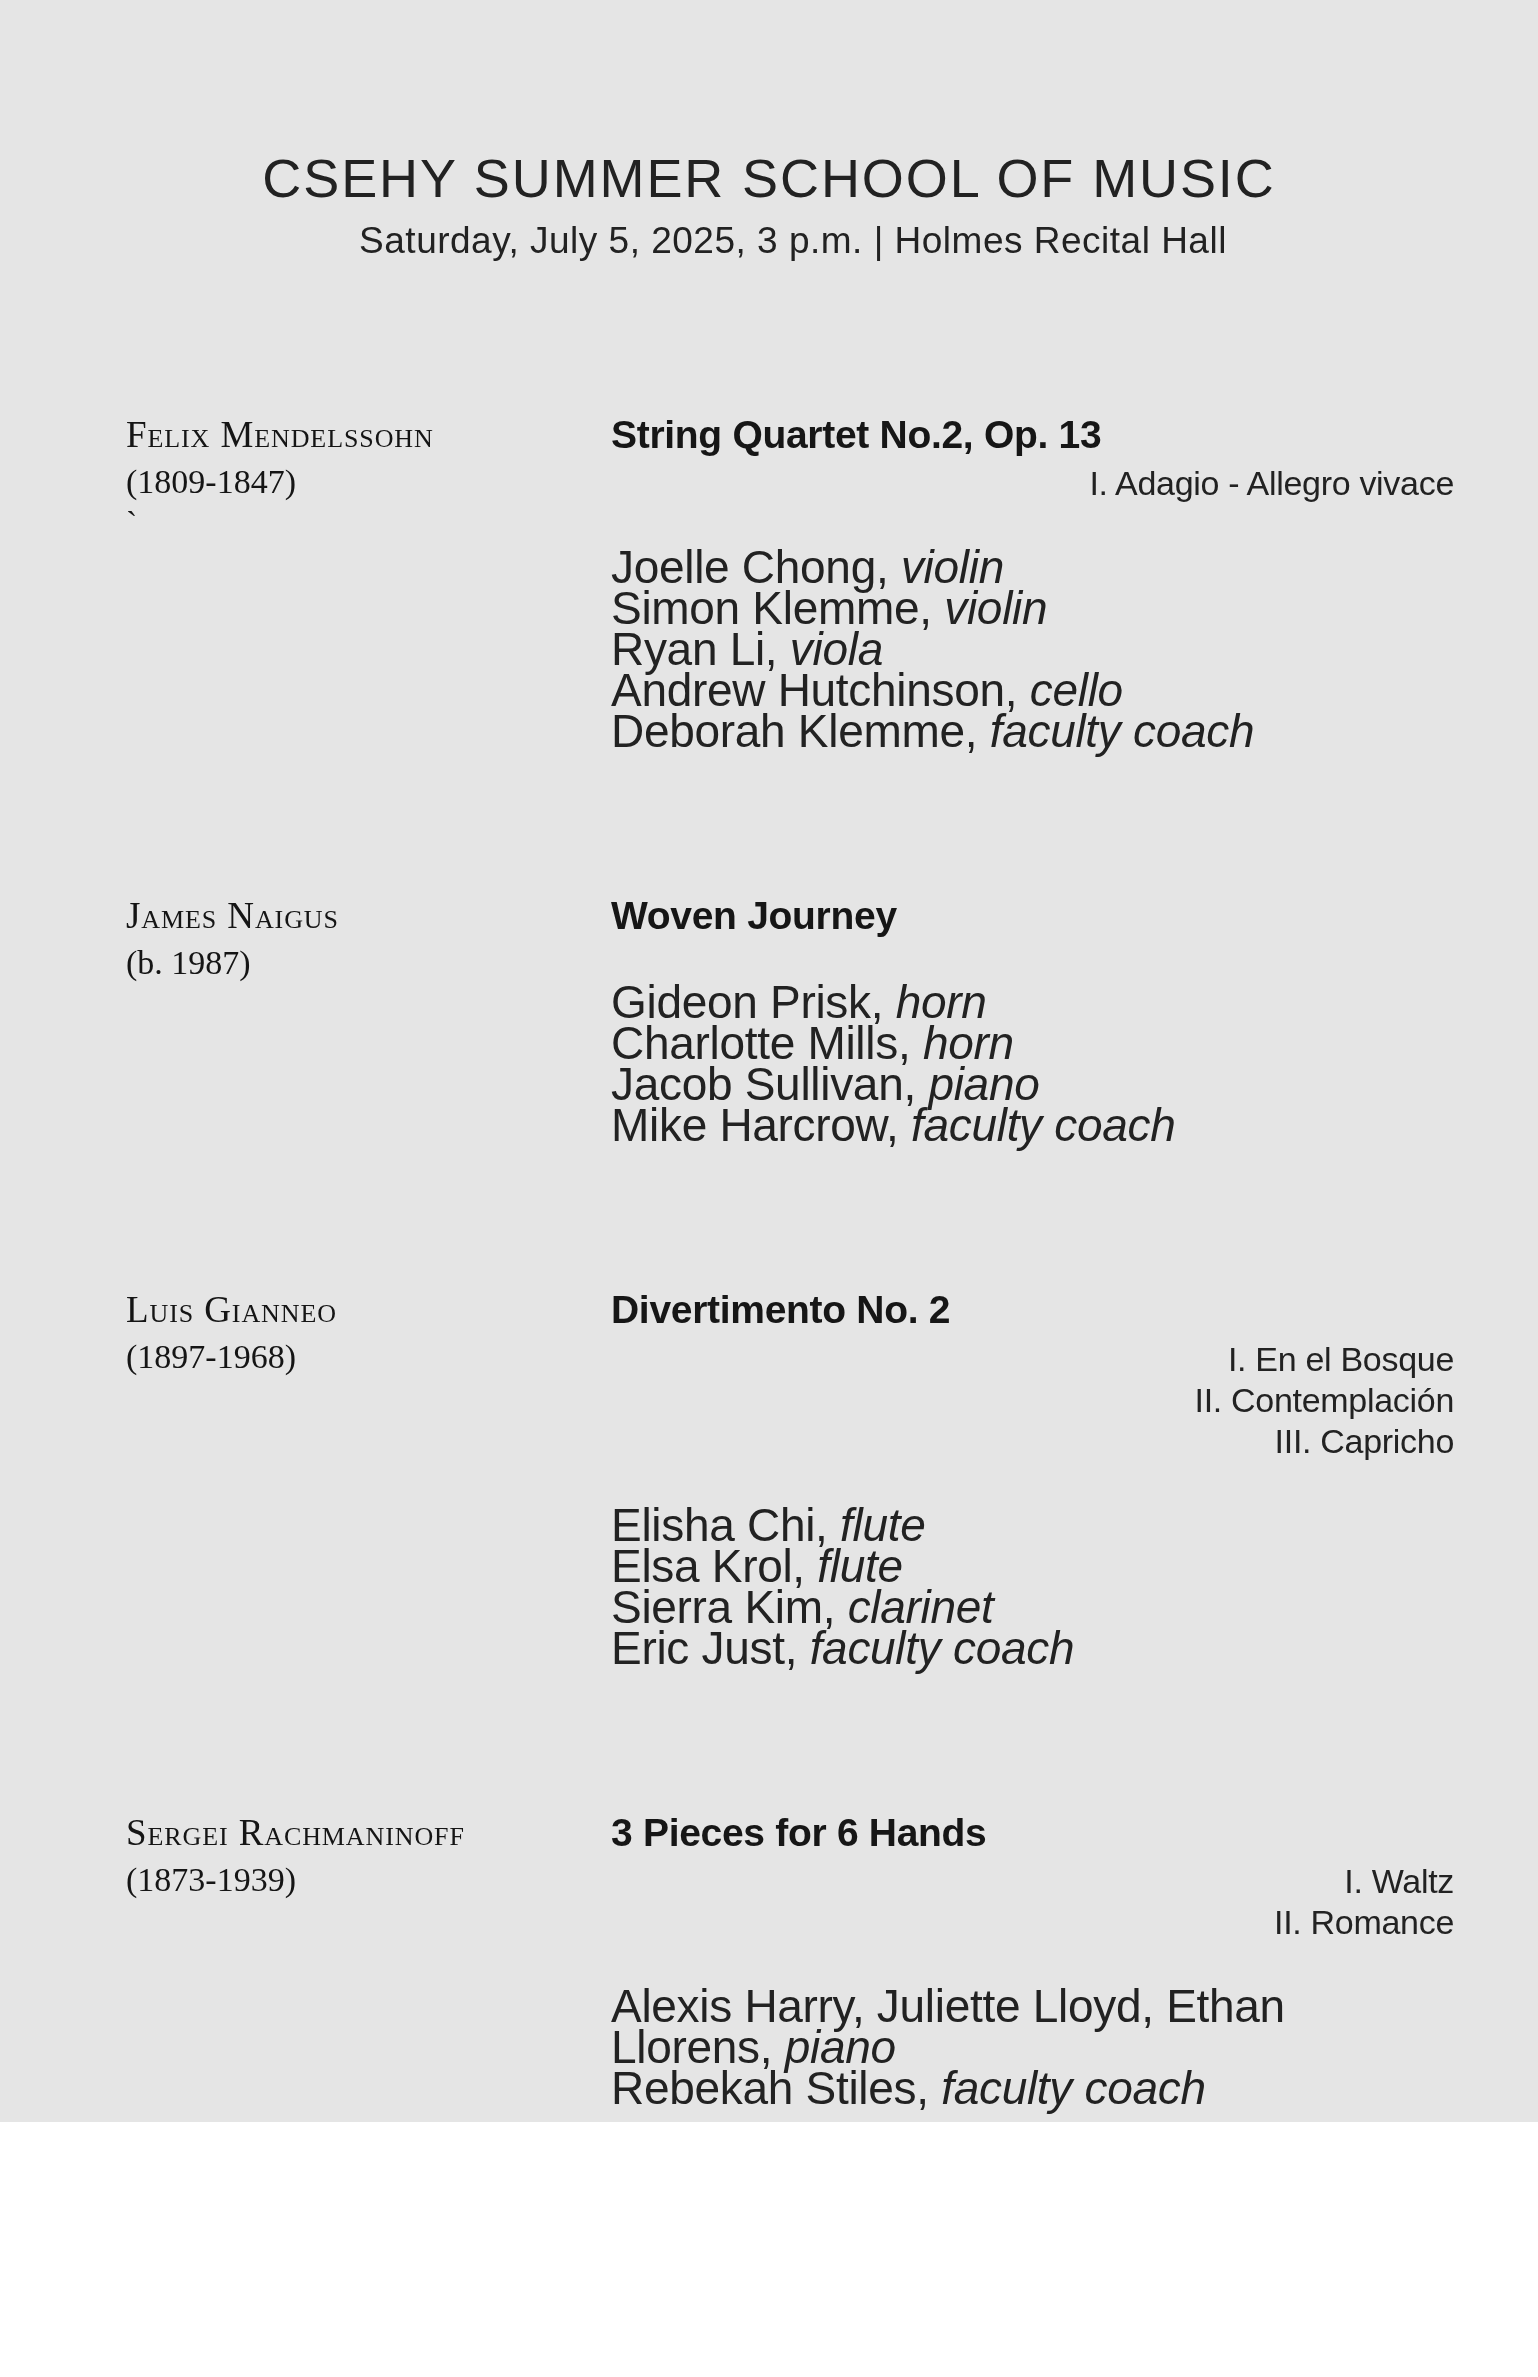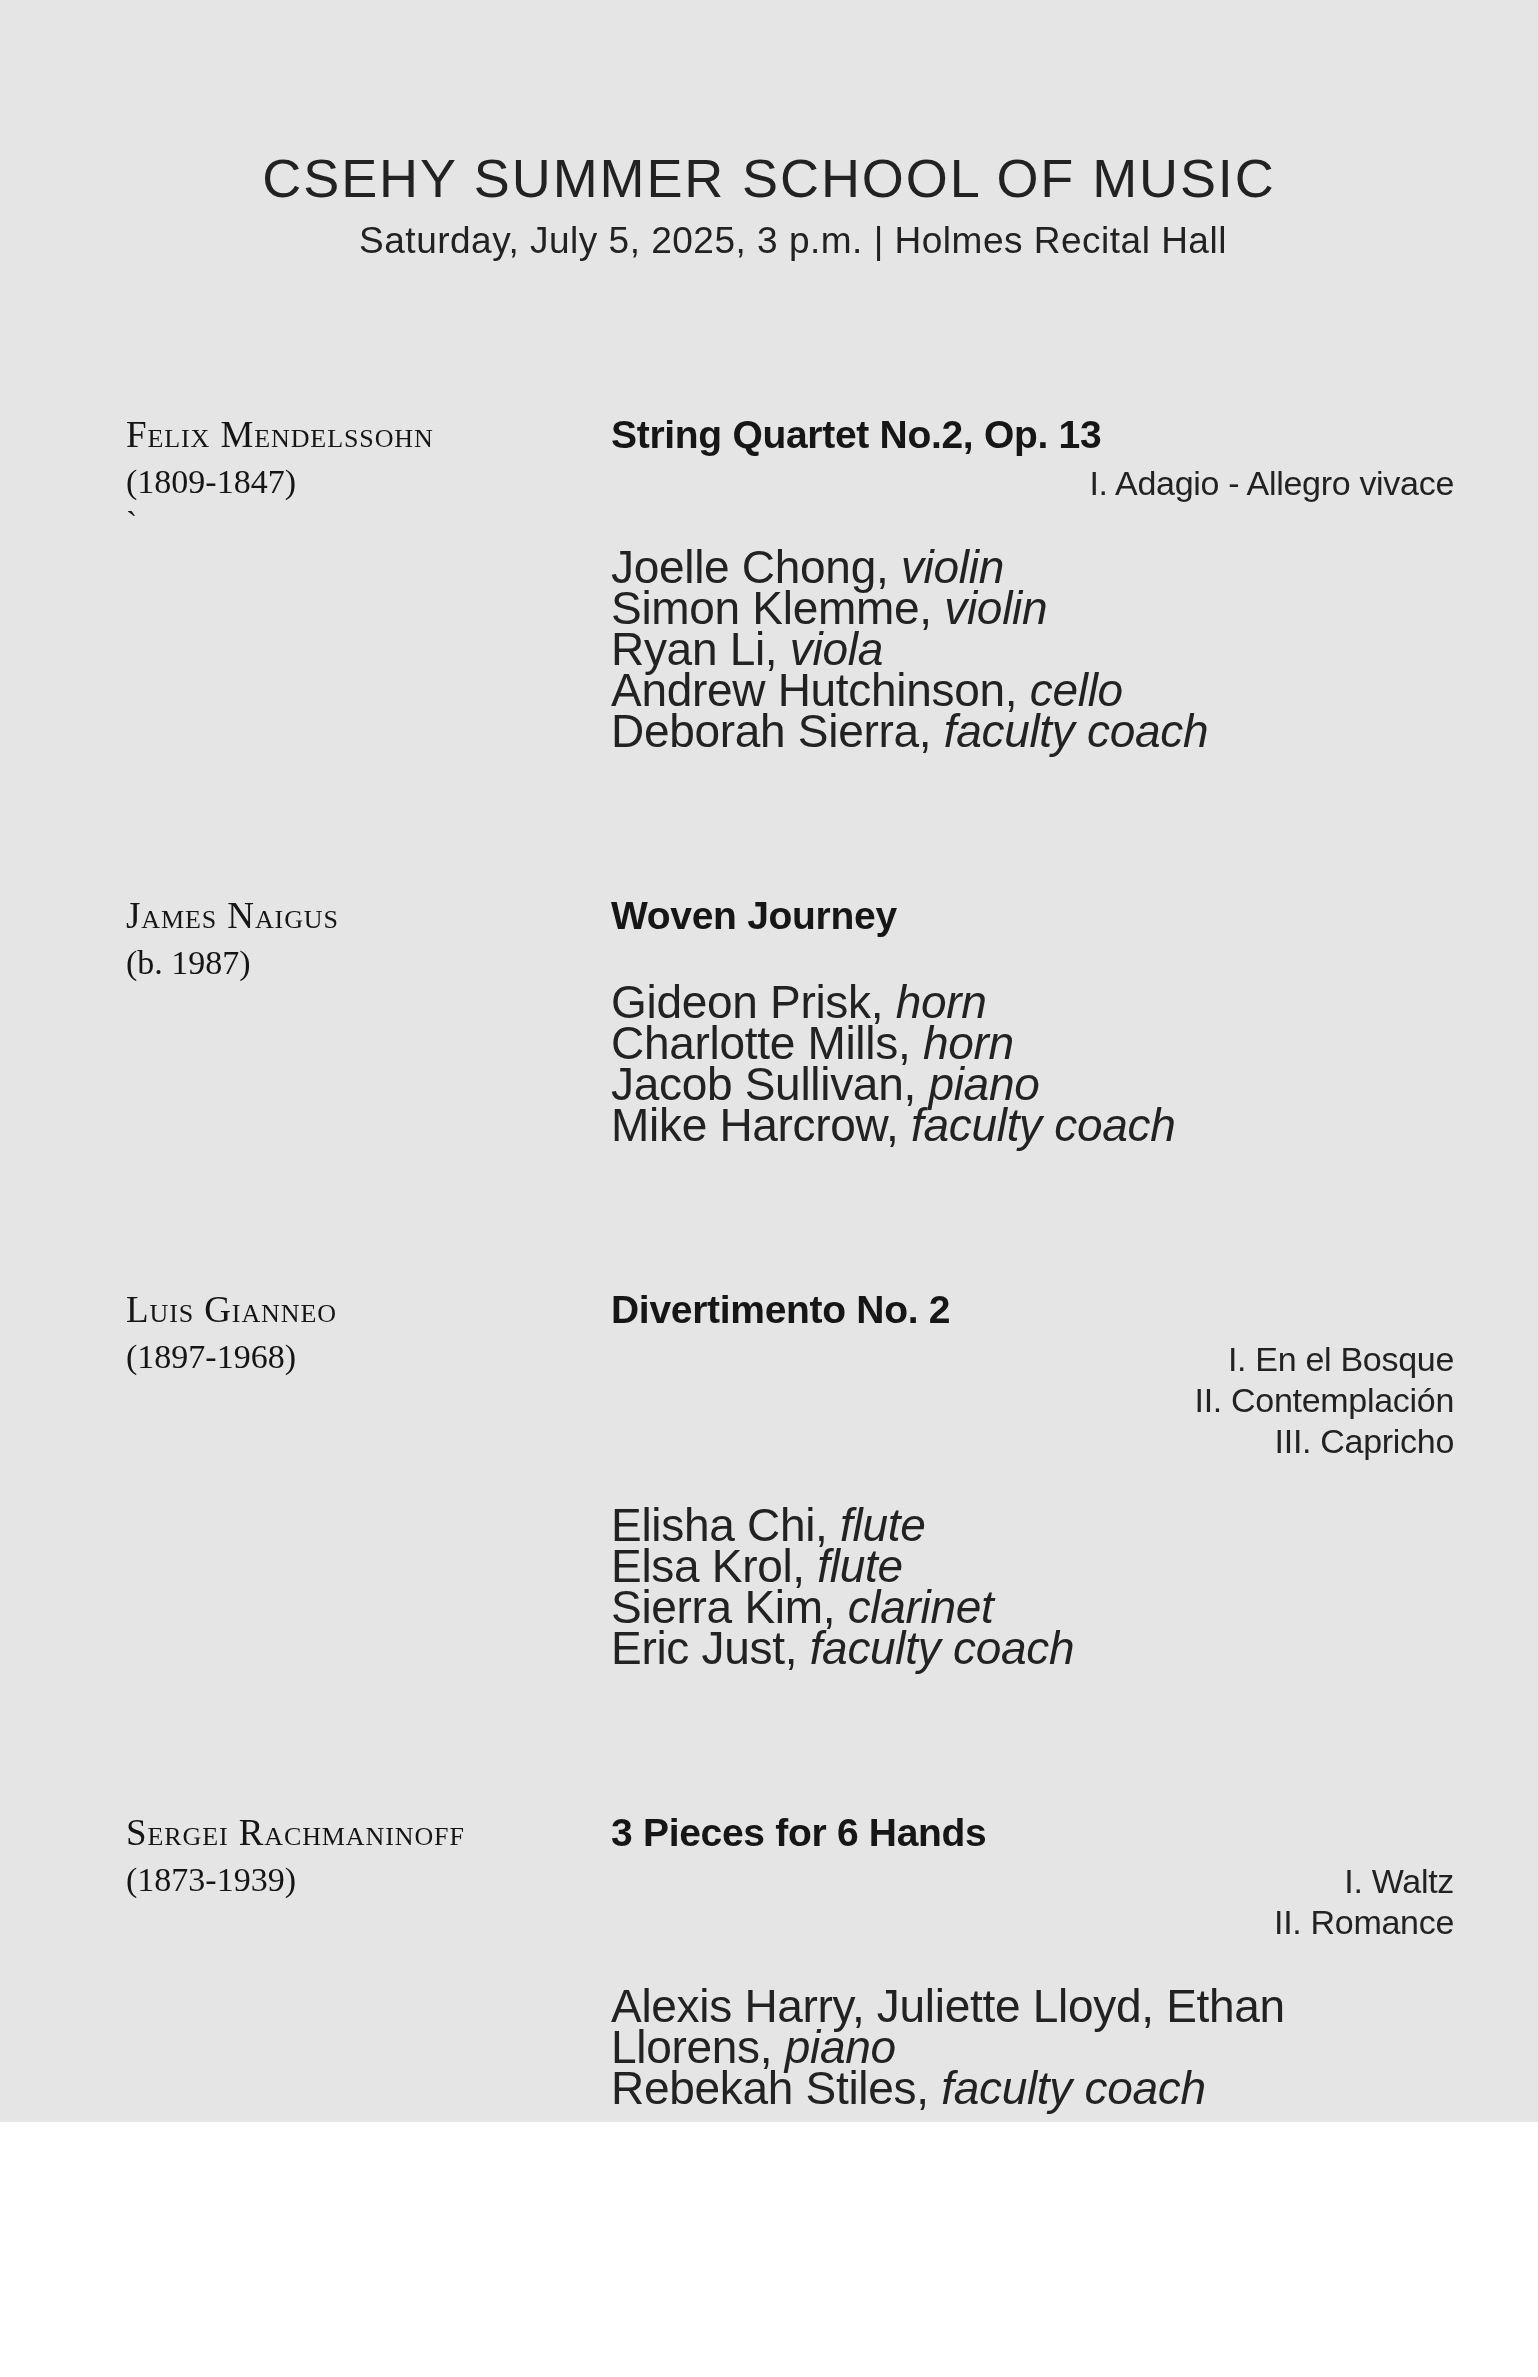--- a/index.html
+++ b/index.html
@@ -122,21 +122,21 @@
     <div class="entry-right">
       <div class="piece-title">String Quartet No.2, Op. 13</div>
       <div class="movement-list">
             <div class="movement">I. Adagio - Allegro vivace</div>
           </div>
       <div class="performer-list">
             <div class="performer"><span>Joelle Chong, </span><em>violin</em></div>
             <div class="performer"><span>Simon Klemme, </span><em>violin</em></div>
             <div class="performer"><span>Ryan Li, </span><em>viola</em></div>
             <div class="performer"><span>Andrew Hutchinson, </span><em>cello</em></div>
-            <div class="performer"><span>Deborah Sierra, </span><em>faculty coach</em></div>
+            <div class="performer"><span>Deborah Klemme, </span><em>faculty coach</em></div>
           </div>
     </div>
   </div>
 
   <div class="entry">
     <div class="entry-left">
       <div class="composer">James Naigus</div>
       <div class="dates">(b. 1987)</div>
 
     </div>

